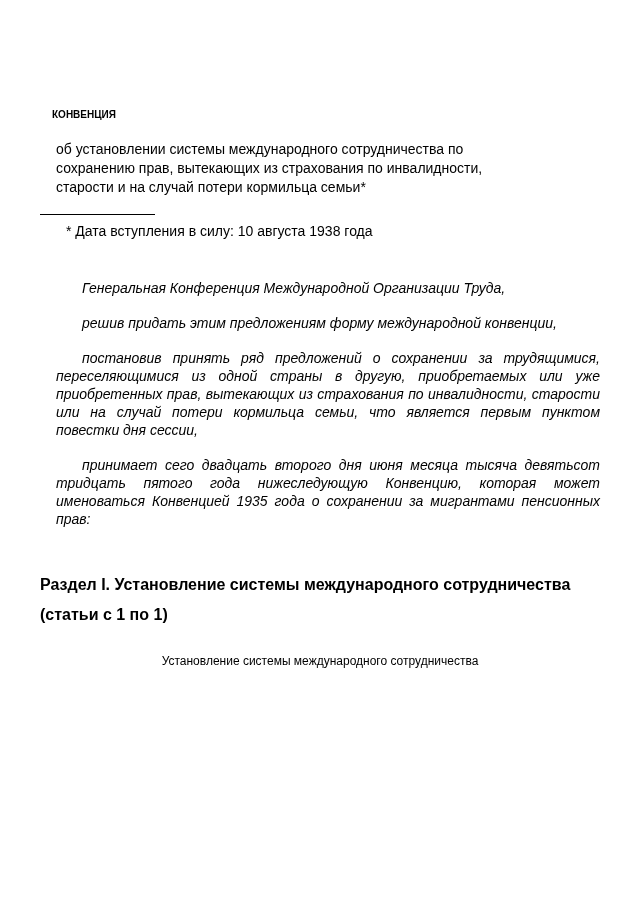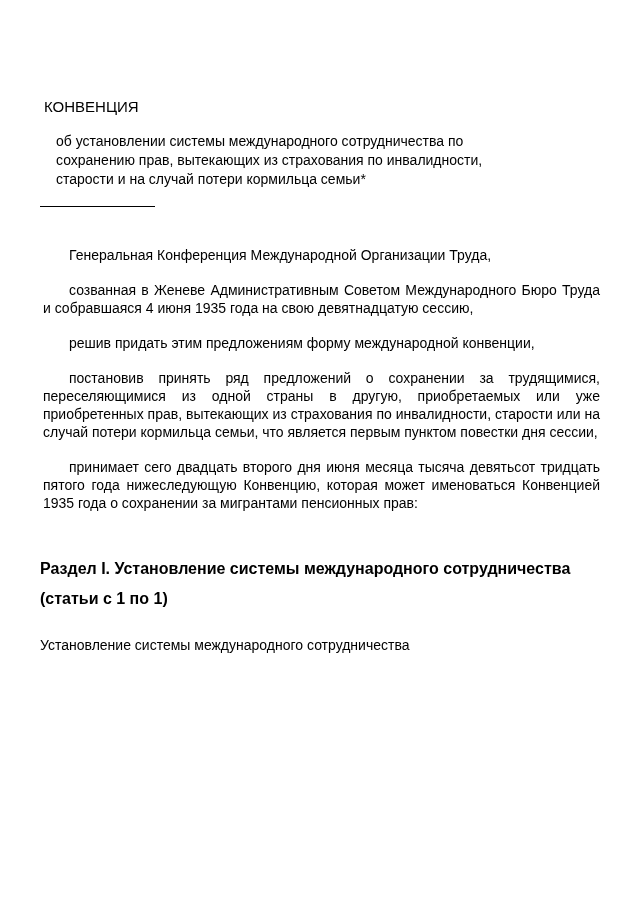--- a/index.html
+++ b/index.html
@@ -19,78 +19,80 @@
     width: 640px;
     height: 905px;
     padding: 93px 40px 0 40px;
   }
   .title-block {
     font-size: 14px;
     line-height: 19px;
     max-width: 480px;
   }
   .doc-title {
-    font-size: 15px;
-    font-weight: normal;
-    margin: 4px;
+    font-size: 10px;
+    font-weight: bold;
+    margin: 12px;
   }
   .doc-subtitle {
     margin: 16px;
   }
   .footnote-divider {
     border: none;
     border-top: 1px solid #000;
     width: 115px;
     margin: 17px 0 0 0;
   }
   .footnote {
     margin: 7px 0 0 0;
     font-size: 14px;
     line-height: 18px;
     text-indent: 26px;
   }
   .preamble {
     margin-top: 39px;
   }
   .preamble p {
-    margin: 0 0 17px 3px;
+    margin: 0 0 17px 16px;
     font-size: 14px;
     line-height: 18px;
     text-align: justify;
     text-indent: 26px;
+    font-style: italic;
   }
   .section-heading {
     margin: 42px 0 0 0;
     font-size: 16px;
     font-weight: bold;
     line-height: 30px;
     text-align: left;
   }
   .section-subtitle {
     margin: 22px 0 0 0;
-    font-size: 14px;
+    font-size: 12px;
     line-height: 18px;
+    text-align: center;
   }
 </style>
 </head>
 <body>
 
 <div class="page">
 
   <div class="title-block">
     <p class="doc-title">КОНВЕНЦИЯ</p>
     <p class="doc-subtitle">об установлении системы международного сотрудничества по сохранению прав, вытекающих из страхования по инвалидности, старости и на случай потери кормильца семьи*</p>
   </div>
 
   <hr class="footnote-divider">
 
+  <p class="footnote">* Дата вступления в силу: 10 августа 1938 года</p>
 
   <div class="preamble">
     <p>Генеральная Конференция Международной Организации Труда,</p>
-    <p>созванная в Женеве Административным Советом Международного Бюро Труда и собравшаяся 4 июня 1935 года на свою девятнадцатую сессию,</p>
     <p>решив придать этим предложениям форму международной конвенции,</p>
     <p>постановив принять ряд предложений о сохранении за трудящимися, переселяющимися из одной страны в другую, приобретаемых или уже приобретенных прав, вытекающих из страхования по инвалидности, старости или на случай потери кормильца семьи, что является первым пунктом повестки дня сессии,</p>
     <p>принимает сего двадцать второго дня июня месяца тысяча девятьсот тридцать пятого года нижеследующую Конвенцию, которая может именоваться Конвенцией 1935 года о сохранении за мигрантами пенсионных прав:</p>
   </div>
 
   <h1 class="section-heading">Раздел I. Установление системы международного сотрудничества (статьи с 1 по 1)</h1>
 
   <p class="section-subtitle">Установление системы международного сотрудничества</p>
 
 </div>

